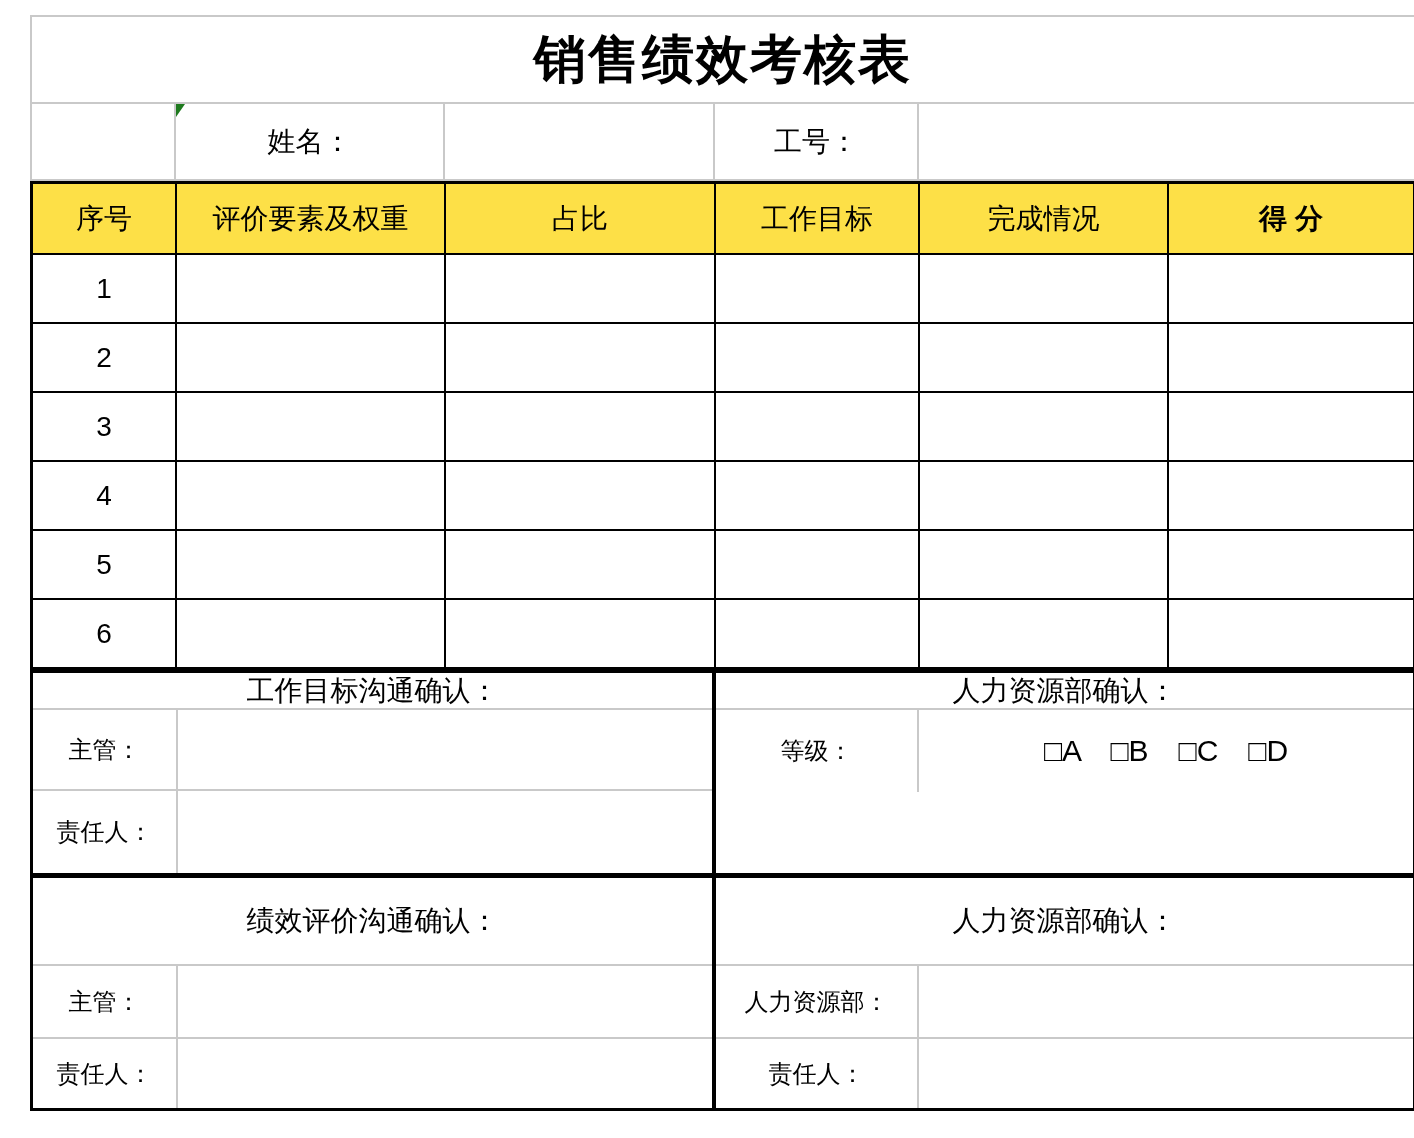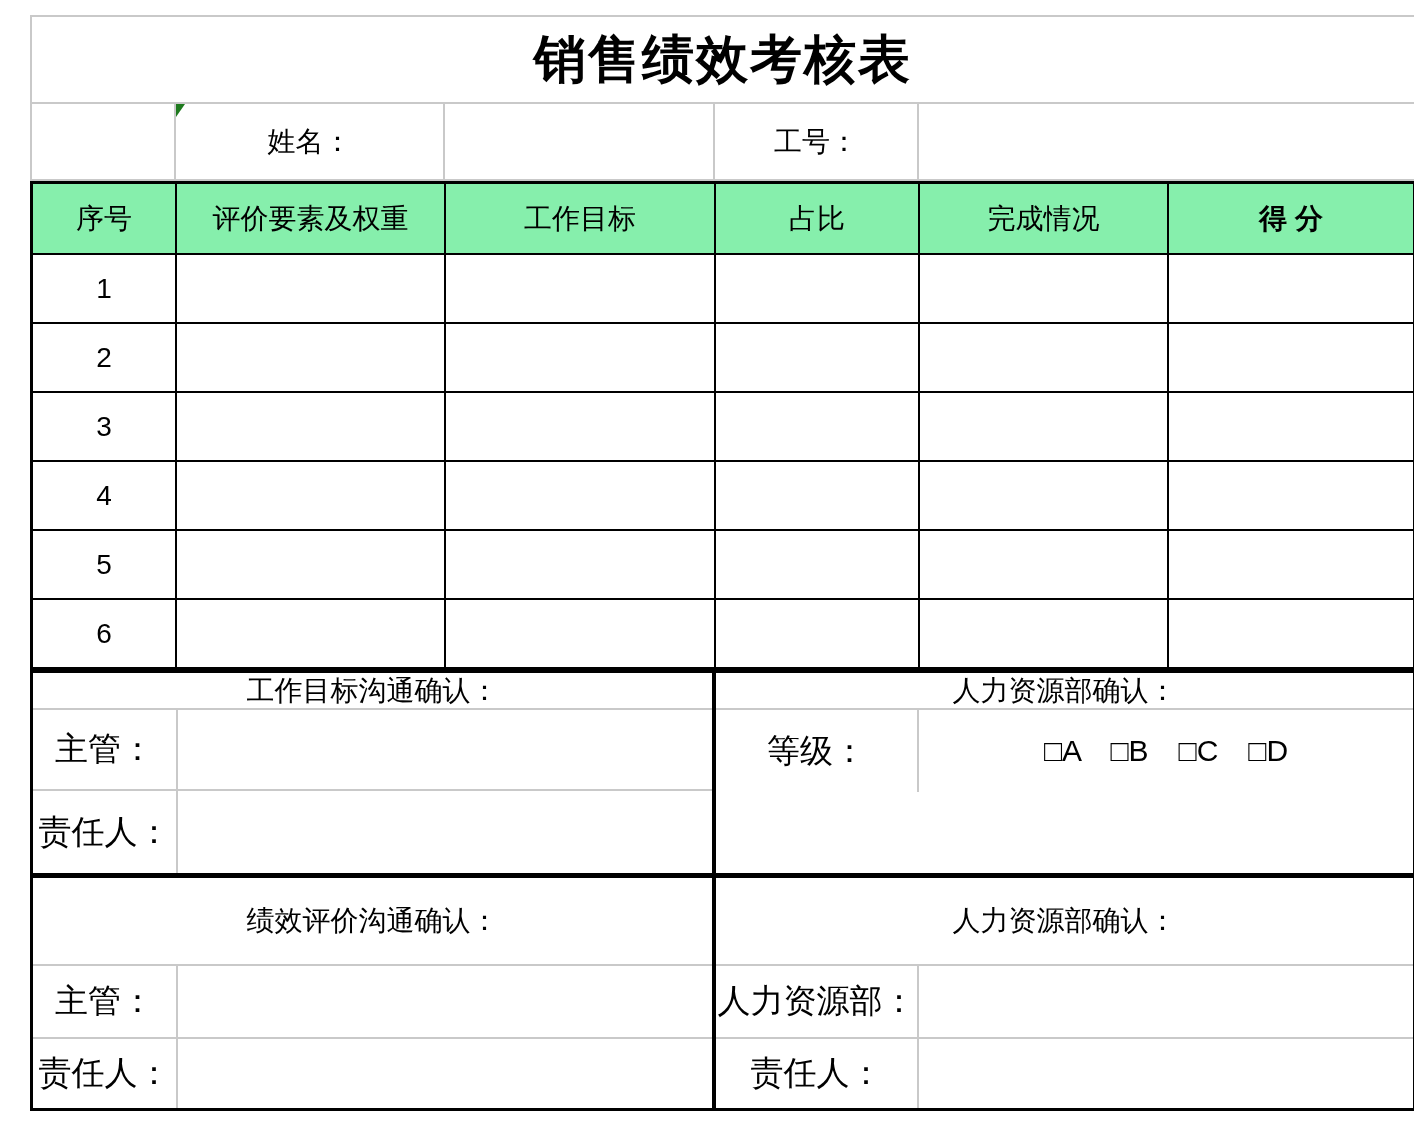--- a/index.html
+++ b/index.html
@@ -22,38 +22,38 @@
                   background:#1e7a1e; clip-path:polygon(0 0, 100% 0, 0 100%); }
 
   
   .dark-block { border:3px solid #000; border-top:3px solid #000; }
 
   .grid6 { display:grid; grid-template-columns:144px 269px 270px 204px 249px auto; }
   .grid6 > div { border-right:2px solid #000; display:flex; align-items:center; justify-content:center;
                  font-size:28px; }
   .grid6 > div:last-child { border-right:none;font-weight:bold; }
 
-  .head-row { height:71px; background:#86efac; border-bottom:2px solid #000; }
+  .head-row { height:71px; background:#fde047; border-bottom:2px solid #000; }
   .data-row { height:69px; border-bottom:2px solid #000; }
   .data-row:nth-last-of-type(1) { border-bottom:none; }
 
   
   .section { display:flex; }
   .sec2 { border-top:4px solid #000; }
   .sec3 { border-top:5px solid #000; }
   .half-left  { width:683px; border-right:4px solid #000; }
   .half-right { flex:1; }
   .sec-head { display:flex; align-items:center; justify-content:center; font-size:28px; }
   .sec2 .sec-head { height:35px; }
   .sec3 .sec-head { height:86px; }
   .sec-row { display:flex; border-top:2px solid #c9c9c9; }
   .sec2 .row-a { height:81px; } .sec2 .row-b { height:84px; }
   .sec3 .row-a { height:73px; } .sec3 .row-b { height:71px; }
   .sec-lab { display:flex; align-items:center; justify-content:center;
-             font-size:33px; border-right:2px solid #c9c9c9; }
+             font-size:24px; border-right:2px solid #c9c9c9; }
   .half-left  .sec-lab { width:145px; }
   .half-right .sec-lab { width:203px; }
   .sec-val { flex:1; display:flex; align-items:center; justify-content:center; font-size:30px; }
 </style>
 </head>
 <body>
 
 <div class="sheet">
 
   <div class="light-block">
@@ -70,22 +70,22 @@
       <div class="info-cell">工号：</div>
       <div class="info-cell"></div>
     </div>
   </div>
 
   <div class="dark-block">
 
     <div class="grid6 head-row">
       <div>序号</div>
       <div>评价要素及权重</div>
+      <div>占比</div>
       <div>工作目标</div>
-      <div>占比</div>
       <div>完成情况</div>
       <div>得 分</div>
     </div>
 
     <div class="grid6 data-row">
       <div>1</div>
       <div></div>
       <div></div>
       <div></div>
       <div></div>

